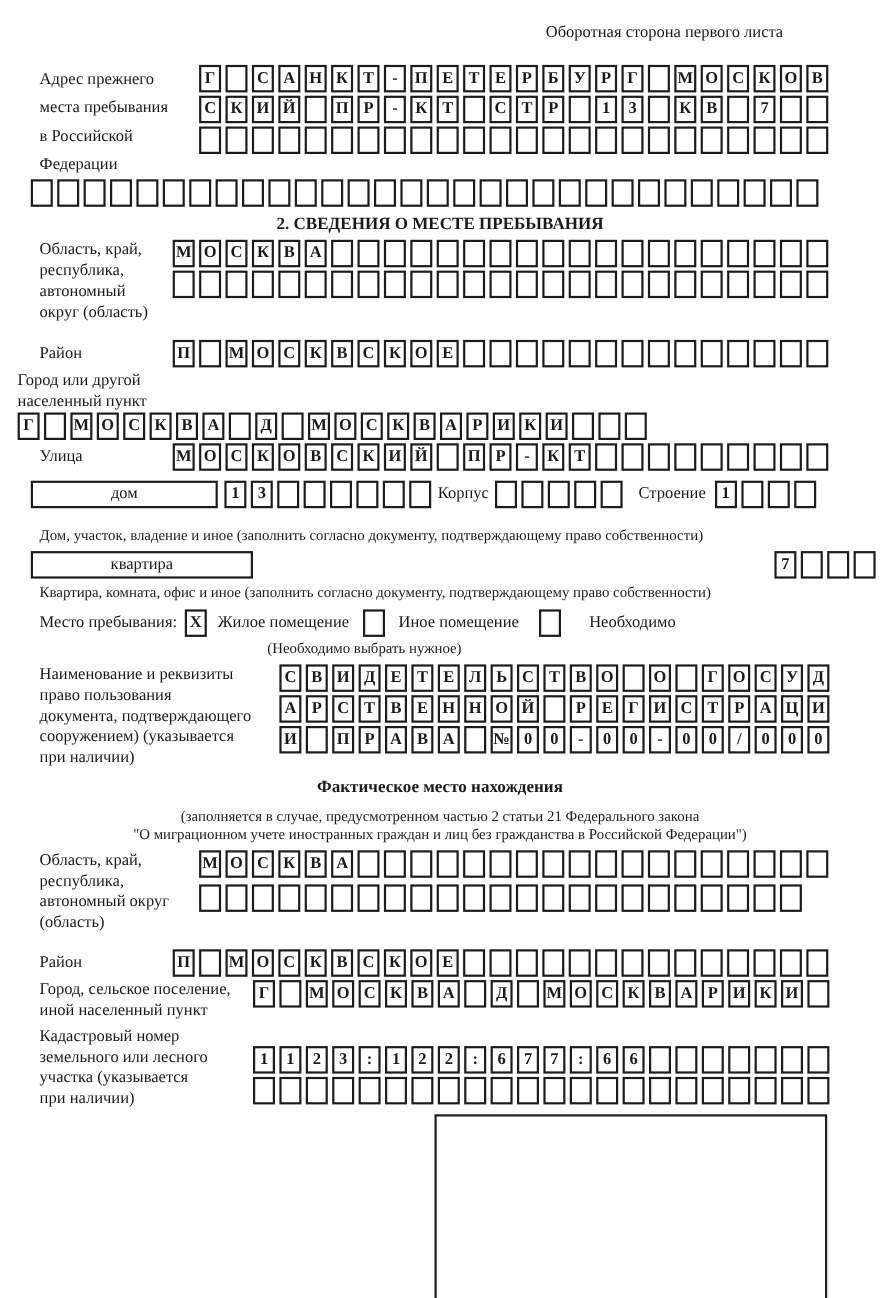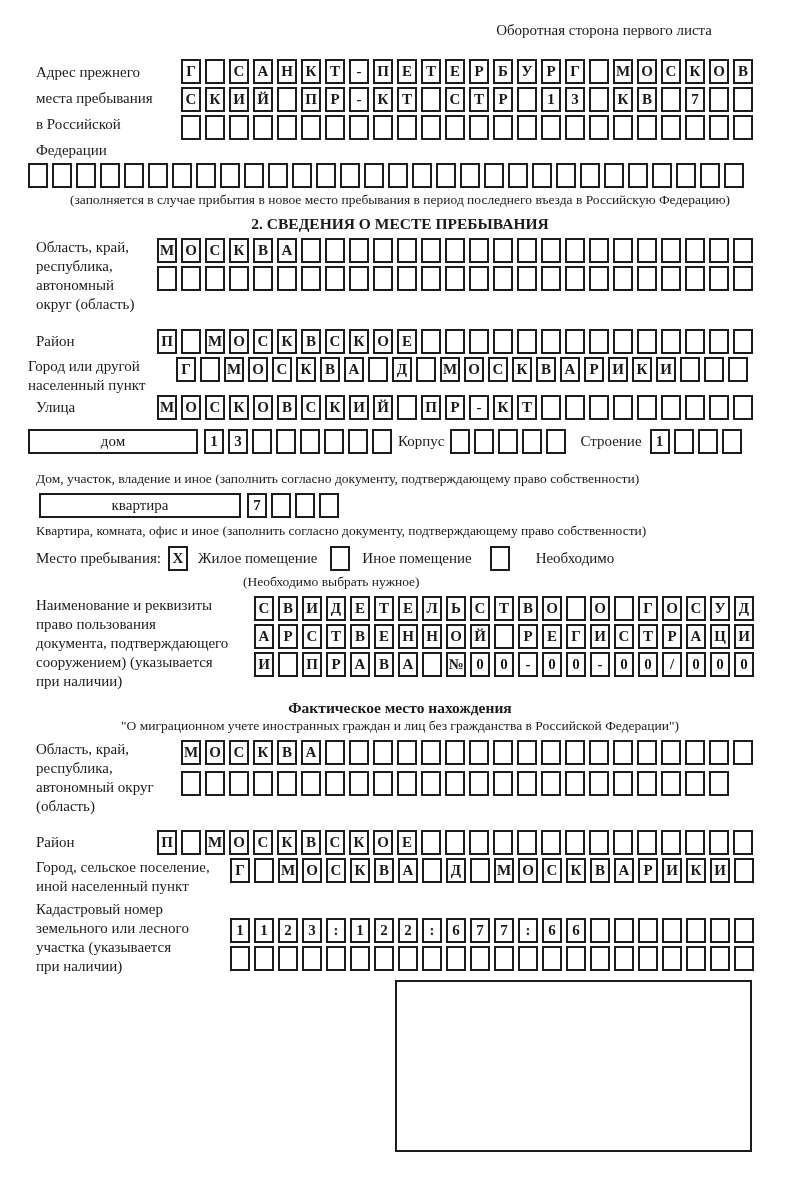--- a/index.html
+++ b/index.html
@@ -140,21 +140,20 @@
       <span class="cell"></span>
       <span class="cell"></span>
       <span class="cell"></span>
       <span class="cell"></span>
       <span class="cell"></span>
       <span class="cell"></span>
       <span class="cell"></span>
       <span class="cell"></span>
     </div>
 
-  <div class="caption center" style="margin-left:0;">(заполняется в случае прибытия в новое место пребывания в период последнего въезда в Российскую Федерацию)</div>
 
   <div class="center title" style="margin-top:7px;margin-bottom:5px;">2. СВЕДЕНИЯ О МЕСТЕ ПРЕБЫВАНИЯ</div>
 
   <div class="field" style="margin-left:36px;">
     <div class="lbl" style="width:121px;">
       <div>Область, край,</div>
       <div>республика,</div>
       <div>автономный</div>
       <div>округ (область)</div>
     </div>
@@ -240,21 +239,21 @@
         <span class="cell"></span>
         <span class="cell"></span>
         <span class="cell"></span>
         <span class="cell"></span>
         <span class="cell"></span>
         <span class="cell"></span>
         <span class="cell"></span>
       </div>
   </div>
 
-  <div class="field" style="margin-left:28px;">
+  <div class="field" style="margin-left:16px;flex-direction:column;">
     <div class="lbl" style="width:148px;">
       <div>Город или другой</div>
       <div>населенный пункт</div>
     </div>
     <div class="cellrow">
         <span class="cell">Г</span>
         <span class="cell"></span>
         <span class="cell">М</span>
         <span class="cell">О</span>
         <span class="cell">С</span>
@@ -334,21 +333,21 @@
     <div class="inline-lbl" style="margin:0 8px 0 10px;">Строение</div>
     <div class="cellrow" style="margin-bottom:0;">
         <span class="cell">1</span>
         <span class="cell"></span>
         <span class="cell"></span>
         <span class="cell"></span>
       </div>
   </div>
   <div class="caption" style="margin-top:4px;">Дом, участок, владение и иное (заполнить согласно документу, подтверждающему право собственности)</div>
 
-  <div class="field" style="margin-left:39px;margin-top:6px;">
+  <div class="field" style="margin-left:28px;margin-top:6px;justify-content:space-between;">
     <div class="widebox" style="width:202px;margin-right:6px;">квартира</div>
     <div class="cellrow" style="margin-bottom:0;">
         <span class="cell">7</span>
         <span class="cell"></span>
         <span class="cell"></span>
         <span class="cell"></span>
       </div>
   </div>
   <div class="caption" style="margin-top:4px;">Квартира, комната, офис и иное (заполнить согласно документу, подтверждающему право собственности)</div>
 
@@ -438,20 +437,21 @@
           <span class="cell">0</span>
           <span class="cell">/</span>
           <span class="cell">0</span>
           <span class="cell">0</span>
           <span class="cell">0</span>
         </div>
     </div>
   </div>
 
   <div class="center title" style="margin-top:8px;">Фактическое место нахождения</div>
+  <div class="caption center" style="margin-left:0;margin-top:8px;">(заполняется в случае, предусмотренном частью 2 статьи 21 Федерального закона</div>
   <div class="caption center" style="margin-left:0;">"О миграционном учете иностранных граждан и лиц без гражданства в Российской Федерации")</div>
 
   <div class="field" style="margin-left:36px;margin-top:6px;">
     <div class="lbl" style="width:145px;">
       <div>Область, край,</div>
       <div>республика,</div>
       <div>автономный округ</div>
       <div>(область)</div>
     </div>
     <div>

